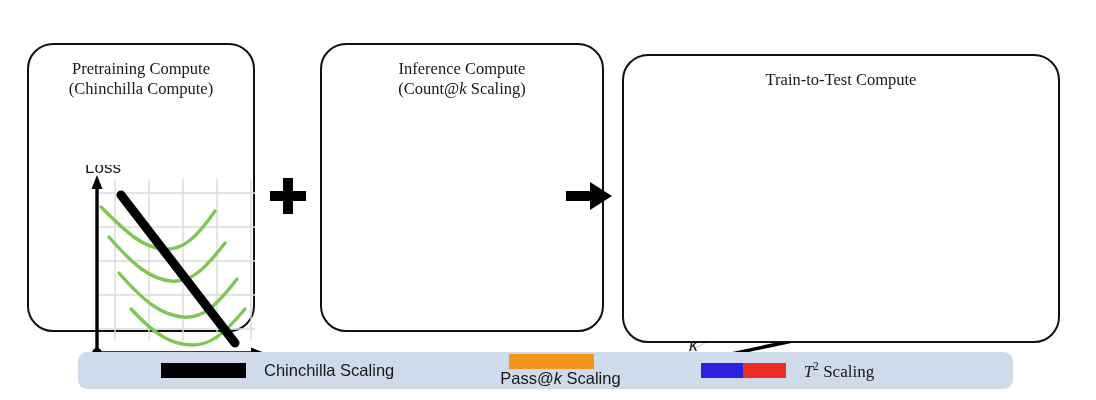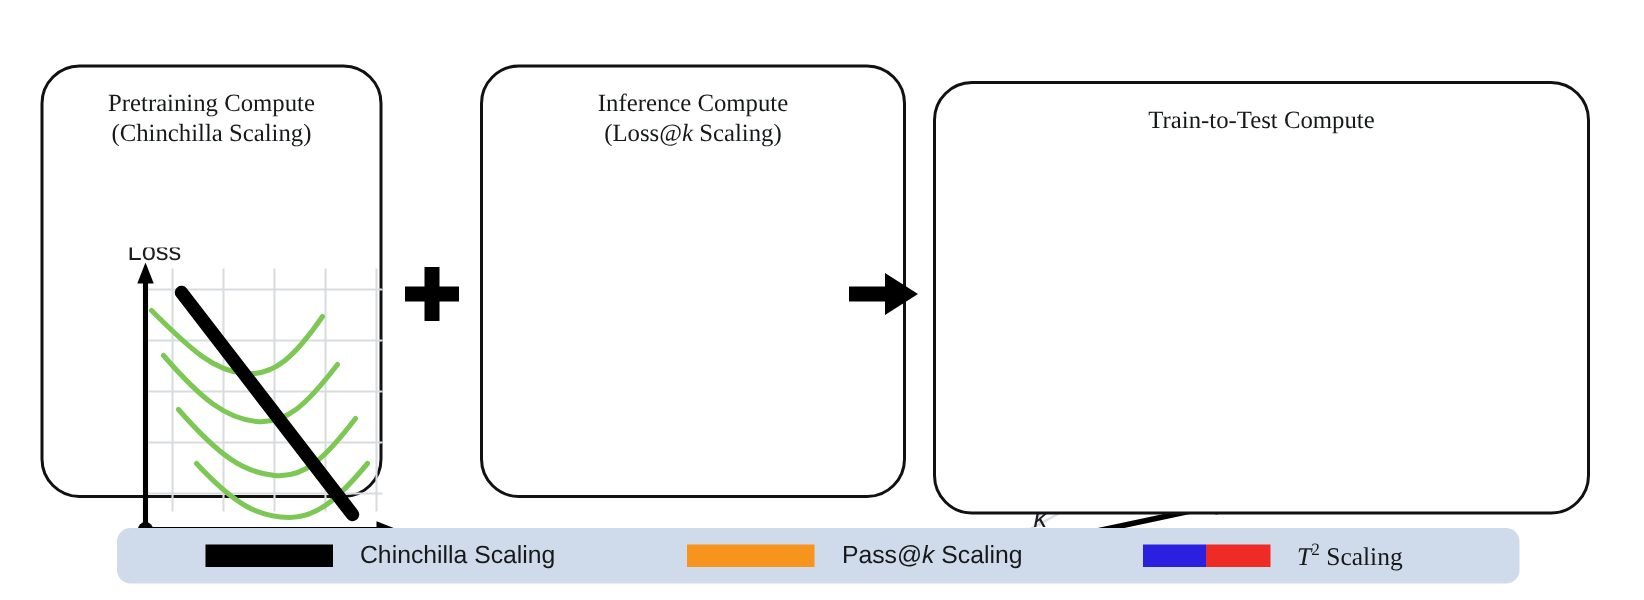--- a/index.html
+++ b/index.html
@@ -42,33 +42,33 @@
   .legend-item{display:flex;align-items:center;}
   .swatch{height:15px;flex:none;}
   .sw-black{width:85px;background:#000000;}
   .sw-orange{width:85px;background:#F7941E;}
   .sw-split{width:85px;display:flex;}
   .sw-split .half-blue{width:50%;background:#2B1FE0;}
   .sw-split .half-red{width:50%;background:#EE2B24;}
   .legend-text{font-family:"Liberation Sans",sans-serif;font-size:16.5px;
                color:#16181a;margin-left:18px;white-space:nowrap;}
   .legend-text.serif{font-family:"Liberation Serif",serif;font-size:17px;}
-  #legend-item-chinchilla{margin-left:59px;}
-  #legend-item-passk{margin-left:88px;}
+  #legend-item-chinchilla{margin-left:83px;}
+  #legend-item-passk{margin-left:88px;flex-direction:column;}
   #legend-item-tsq{margin-left:80px;}
 </style>
 </head>
 <body>
 
 <div class="figure">
 
   <div class="panel" id="panel-1">
     <div class="panel-title">
       <span>Pretraining Compute</span>
-      <span class="l2">(Chinchilla Scaling)</span>
+      <span class="l2">(Chinchilla Compute)</span>
     </div>
 
     <svg class="plot" id="plot-pretraining" viewBox="0 0 222 206">
 
       <g stroke="#d9dcdf" stroke-width="1.4">
         <line x1="40" y1="28" x2="196" y2="28"></line>
         <line x1="40" y1="62" x2="196" y2="62"></line>
         <line x1="40" y1="96" x2="196" y2="96"></line>
         <line x1="40" y1="130" x2="196" y2="130"></line>
         <line x1="40" y1="164" x2="196" y2="164"></line>
@@ -104,21 +104,21 @@
   <div class="op" id="plus-operator">
     <svg viewBox="0 0 40 40" width="40" height="40">
       <rect x="2" y="15" width="36" height="10" fill="#000"></rect>
       <rect x="15" y="2" width="10" height="36" fill="#000"></rect>
     </svg>
   </div>
 
   <div class="panel" id="panel-2">
     <div class="panel-title">
       <span>Inference Compute</span>
-      <span class="l2"><span>(Loss@</span><span class="ital">k</span><span> Scaling)</span></span>
+      <span class="l2"><span>(Count@</span><span class="ital">k</span><span> Scaling)</span></span>
     </div>
 
     <svg class="plot" id="plot-inference" viewBox="0 0 232 216">
 
       <g stroke="#dcdfe2" stroke-width="1.5">
         <line x1="30" y1="116" x2="160" y2="46"></line>
         <line x1="30" y1="138" x2="160" y2="68"></line>
         <line x1="30" y1="160" x2="160" y2="90"></line>
         <line x1="30" y1="182" x2="160" y2="112"></line>
         <line x1="30" y1="204" x2="160" y2="134"></line>

